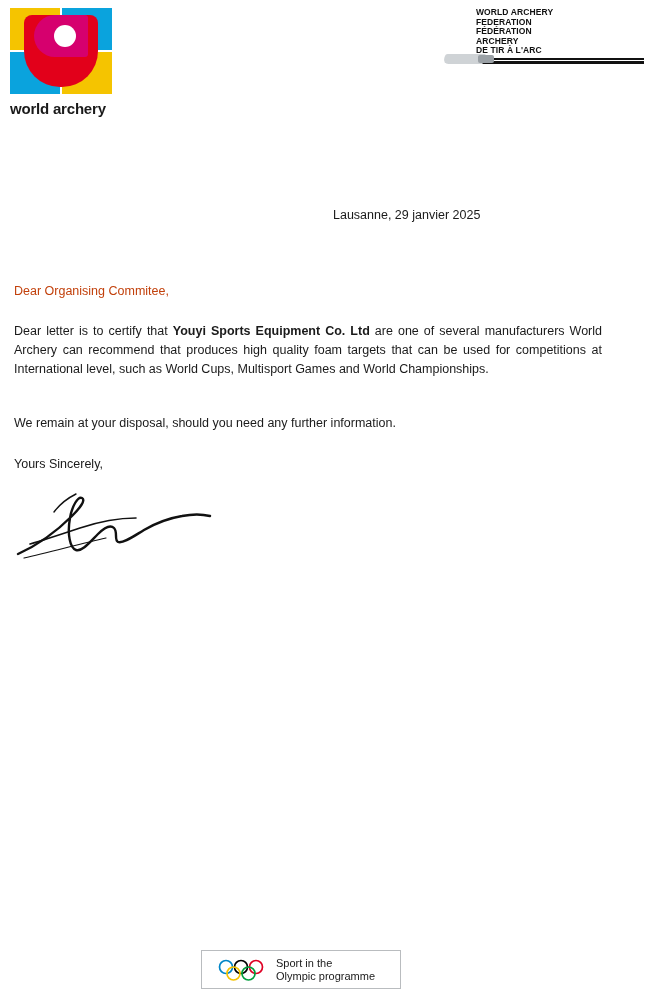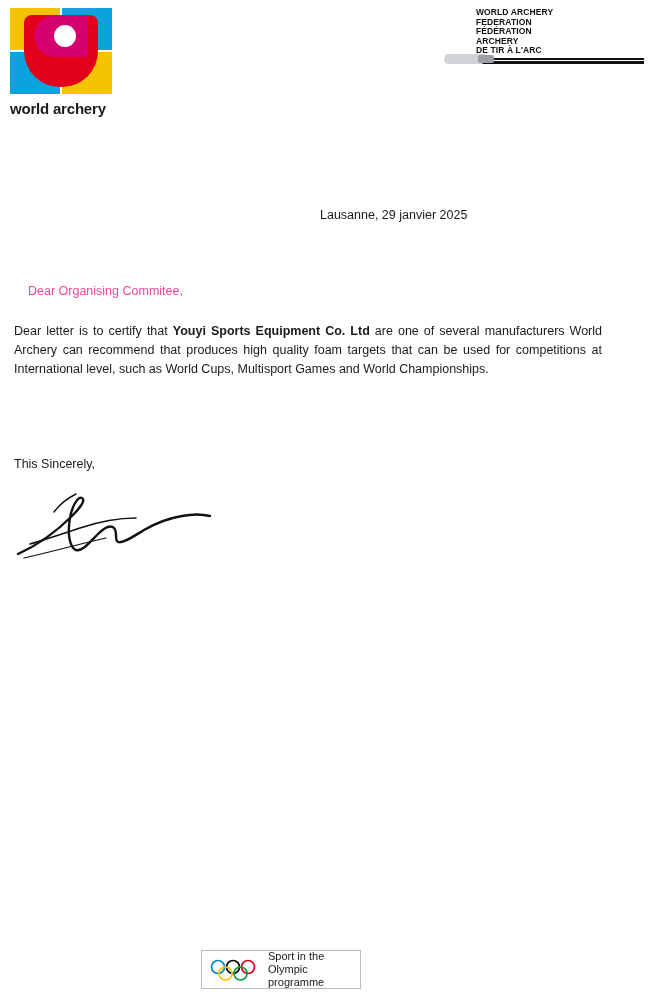--- a/index.html
+++ b/index.html
@@ -138,31 +138,31 @@
     top: 70px;
     width: 170px;
     font-size: 7.5px;
     line-height: 10px;
     color: #4a4f54;
   }
 
   
   .date-line {
     position: absolute;
-    left: 320px;
+    left: 333px;
     top: 208px;
     font-size: 12.5px;
     color: #1a1a1a;
   }
   .salutation {
     position: absolute;
-    left: 28px;
+    left: 14px;
     top: 284px;
     font-size: 12.5px;
-    color: #ec4899;
+    color: #c2410c;
   }
   .body-para {
     position: absolute;
     left: 14px;
     width: 588px;
     font-size: 12.5px;
     line-height: 19px;
     text-align: justify;
     color: #1a1a1a;
   }
@@ -186,27 +186,27 @@
     font-size: 12.5px;
     line-height: 17px;
     color: #1a1a1a;
   }
 
   
   .olympic-badge {
     position: absolute;
     left: 201px;
     top: 950px;
-    width: 160px;
+    width: 200px;
     height: 39px;
     border: 1px solid #b9bcbf;
     background: #ffffff;
     display: flex;
     align-items: center;
-    padding-left: 6px;
+    padding-left: 14px;
     box-sizing: border-box;
   }
   .rings {
     width: 52px;
     height: 24px;
     flex: 0 0 auto;
   }
   .badge-text {
     margin-left: 8px;
     font-size: 11px;
@@ -248,22 +248,23 @@
     <div class="arrow-nock"></div>
   </div>
 
 
   <div class="date-line">Lausanne, 29 janvier 2025</div>
 
   <div class="salutation">Dear Organising Commitee,</div>
 
   <div class="body-para para-1"><span>Dear letter is to certify that </span><span class="bold">Youyi Sports Equipment Co. Ltd</span><span> are one of several manufacturers World Archery can recommend that produces high quality foam targets that can be used for competitions at International level, such as World Cups, Multisport Games and World Championships.</span></div>
 
-
-  <div class="body-para para-3">This Sincerely,</div>
+  <div class="body-para para-2">We remain at your disposal, should you need any further information.</div>
+
+  <div class="body-para para-3">Yours Sincerely,</div>
 
   <svg class="signature" viewBox="0 0 220 90">
     <path d="M8 72 C 30 62, 48 48, 62 34 C 70 26, 76 18, 72 16 C 68 14, 62 24, 60 36 C 57 52, 60 66, 66 68 C 72 70, 80 60, 88 52 C 94 46, 100 42, 104 46 C 108 50, 104 58, 108 60 C 113 62, 124 54, 134 48 C 146 41, 160 36, 172 34 C 182 32, 192 32, 200 34" fill="none" stroke="#111111" stroke-width="2.4" stroke-linecap="round"></path>
     <path d="M20 62 C 34 58, 52 52, 70 46 C 88 40, 108 36, 126 36" fill="none" stroke="#111111" stroke-width="1.6" stroke-linecap="round"></path>
     <path d="M14 76 C 40 70, 70 62, 96 56" fill="none" stroke="#111111" stroke-width="1.2" stroke-linecap="round"></path>
     <path d="M44 30 C 50 22, 58 16, 66 12" fill="none" stroke="#111111" stroke-width="1.4" stroke-linecap="round"></path>
   </svg>
 
 
   <div class="olympic-badge">

